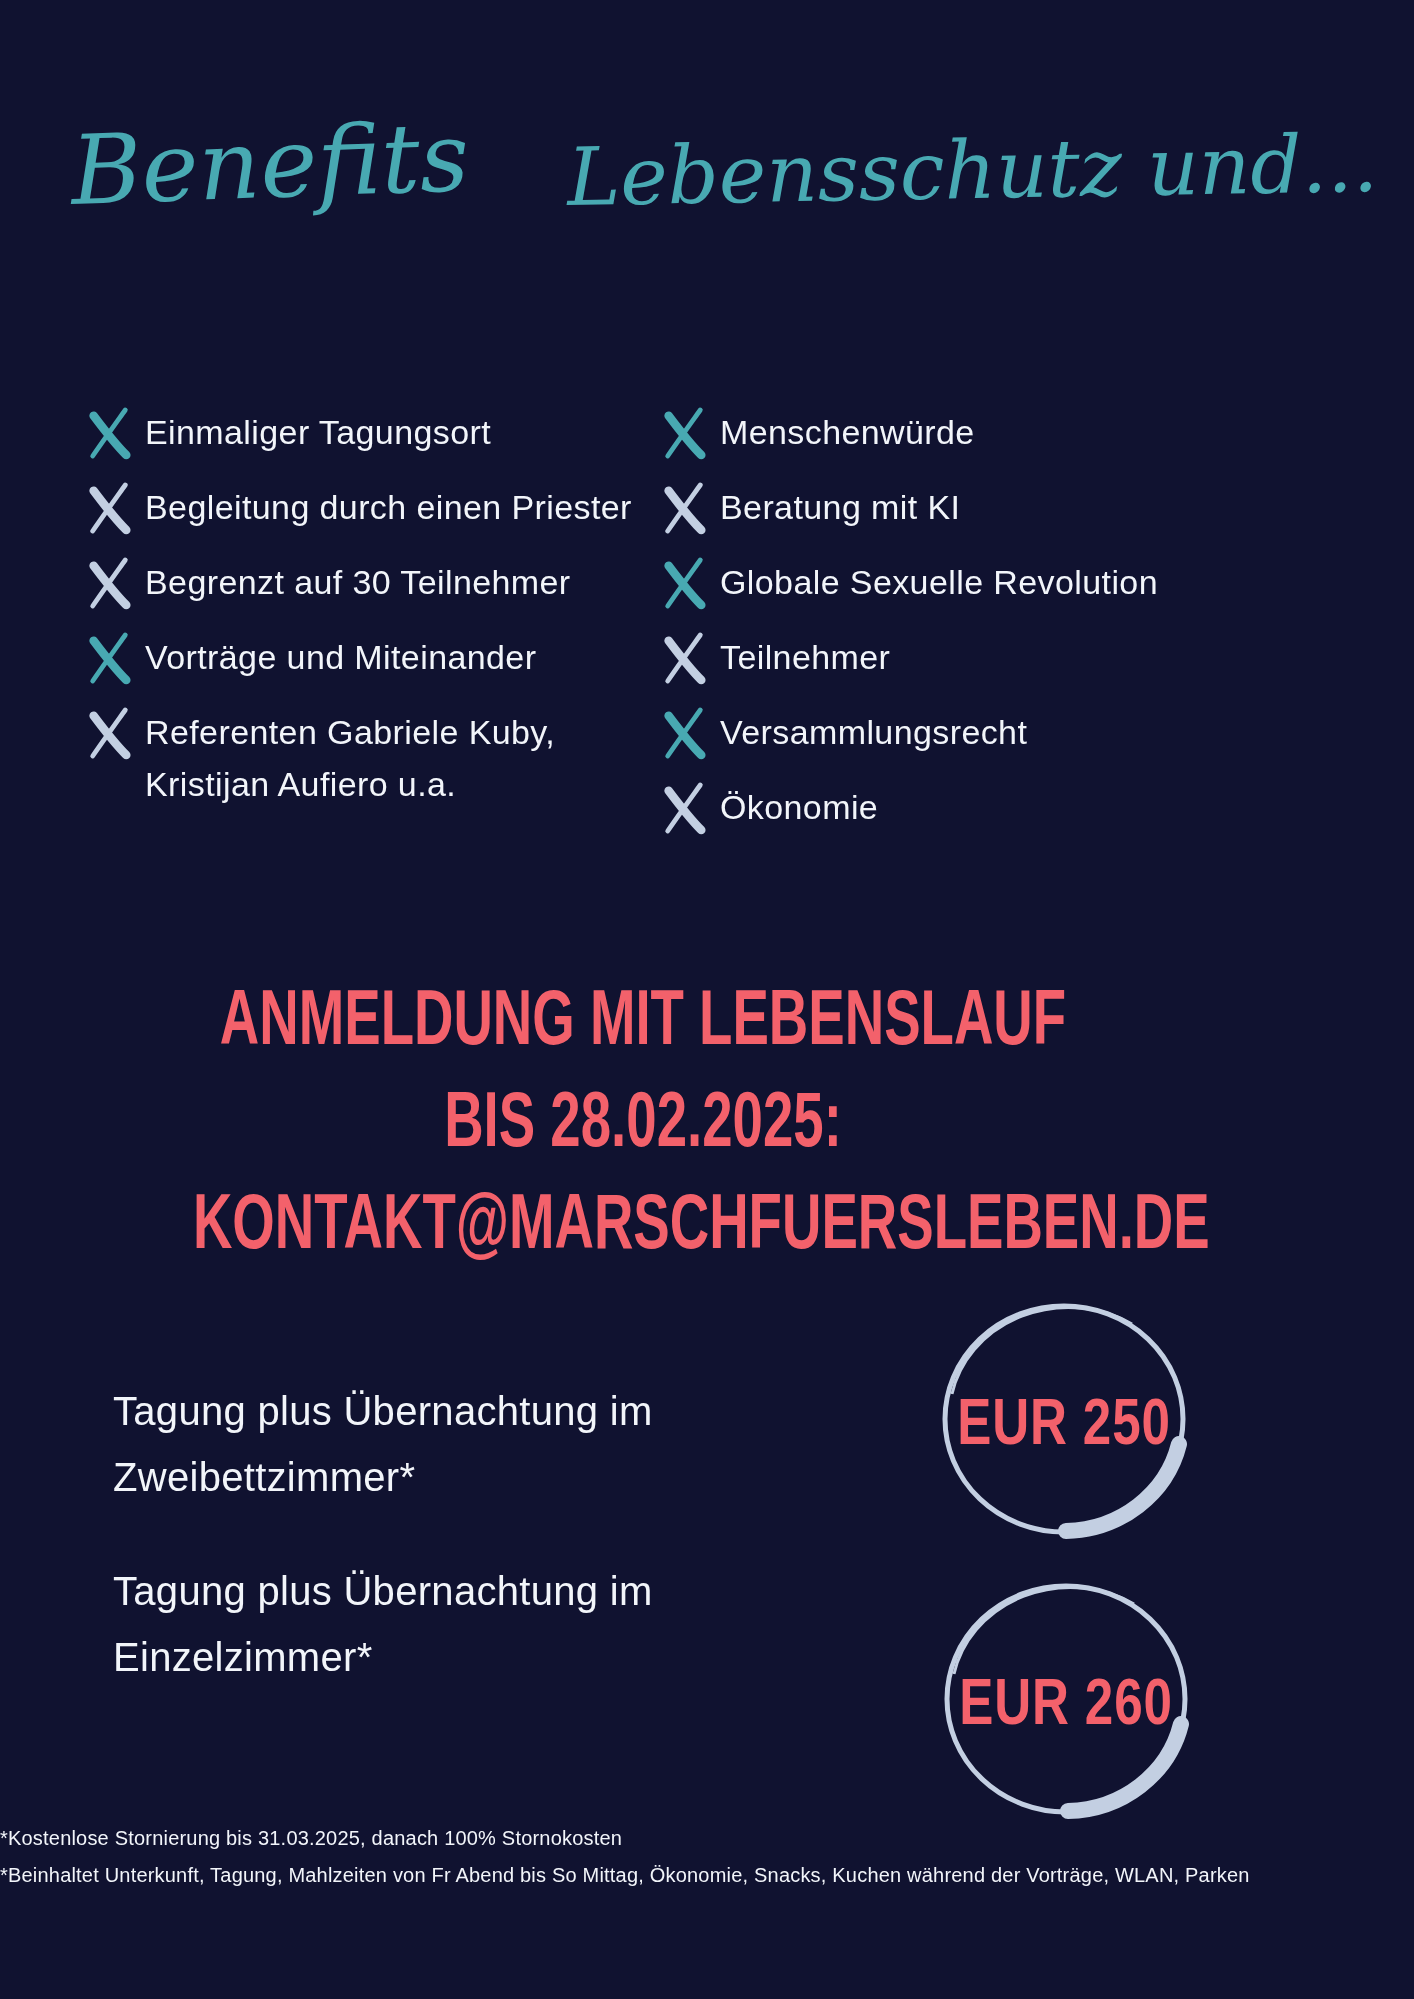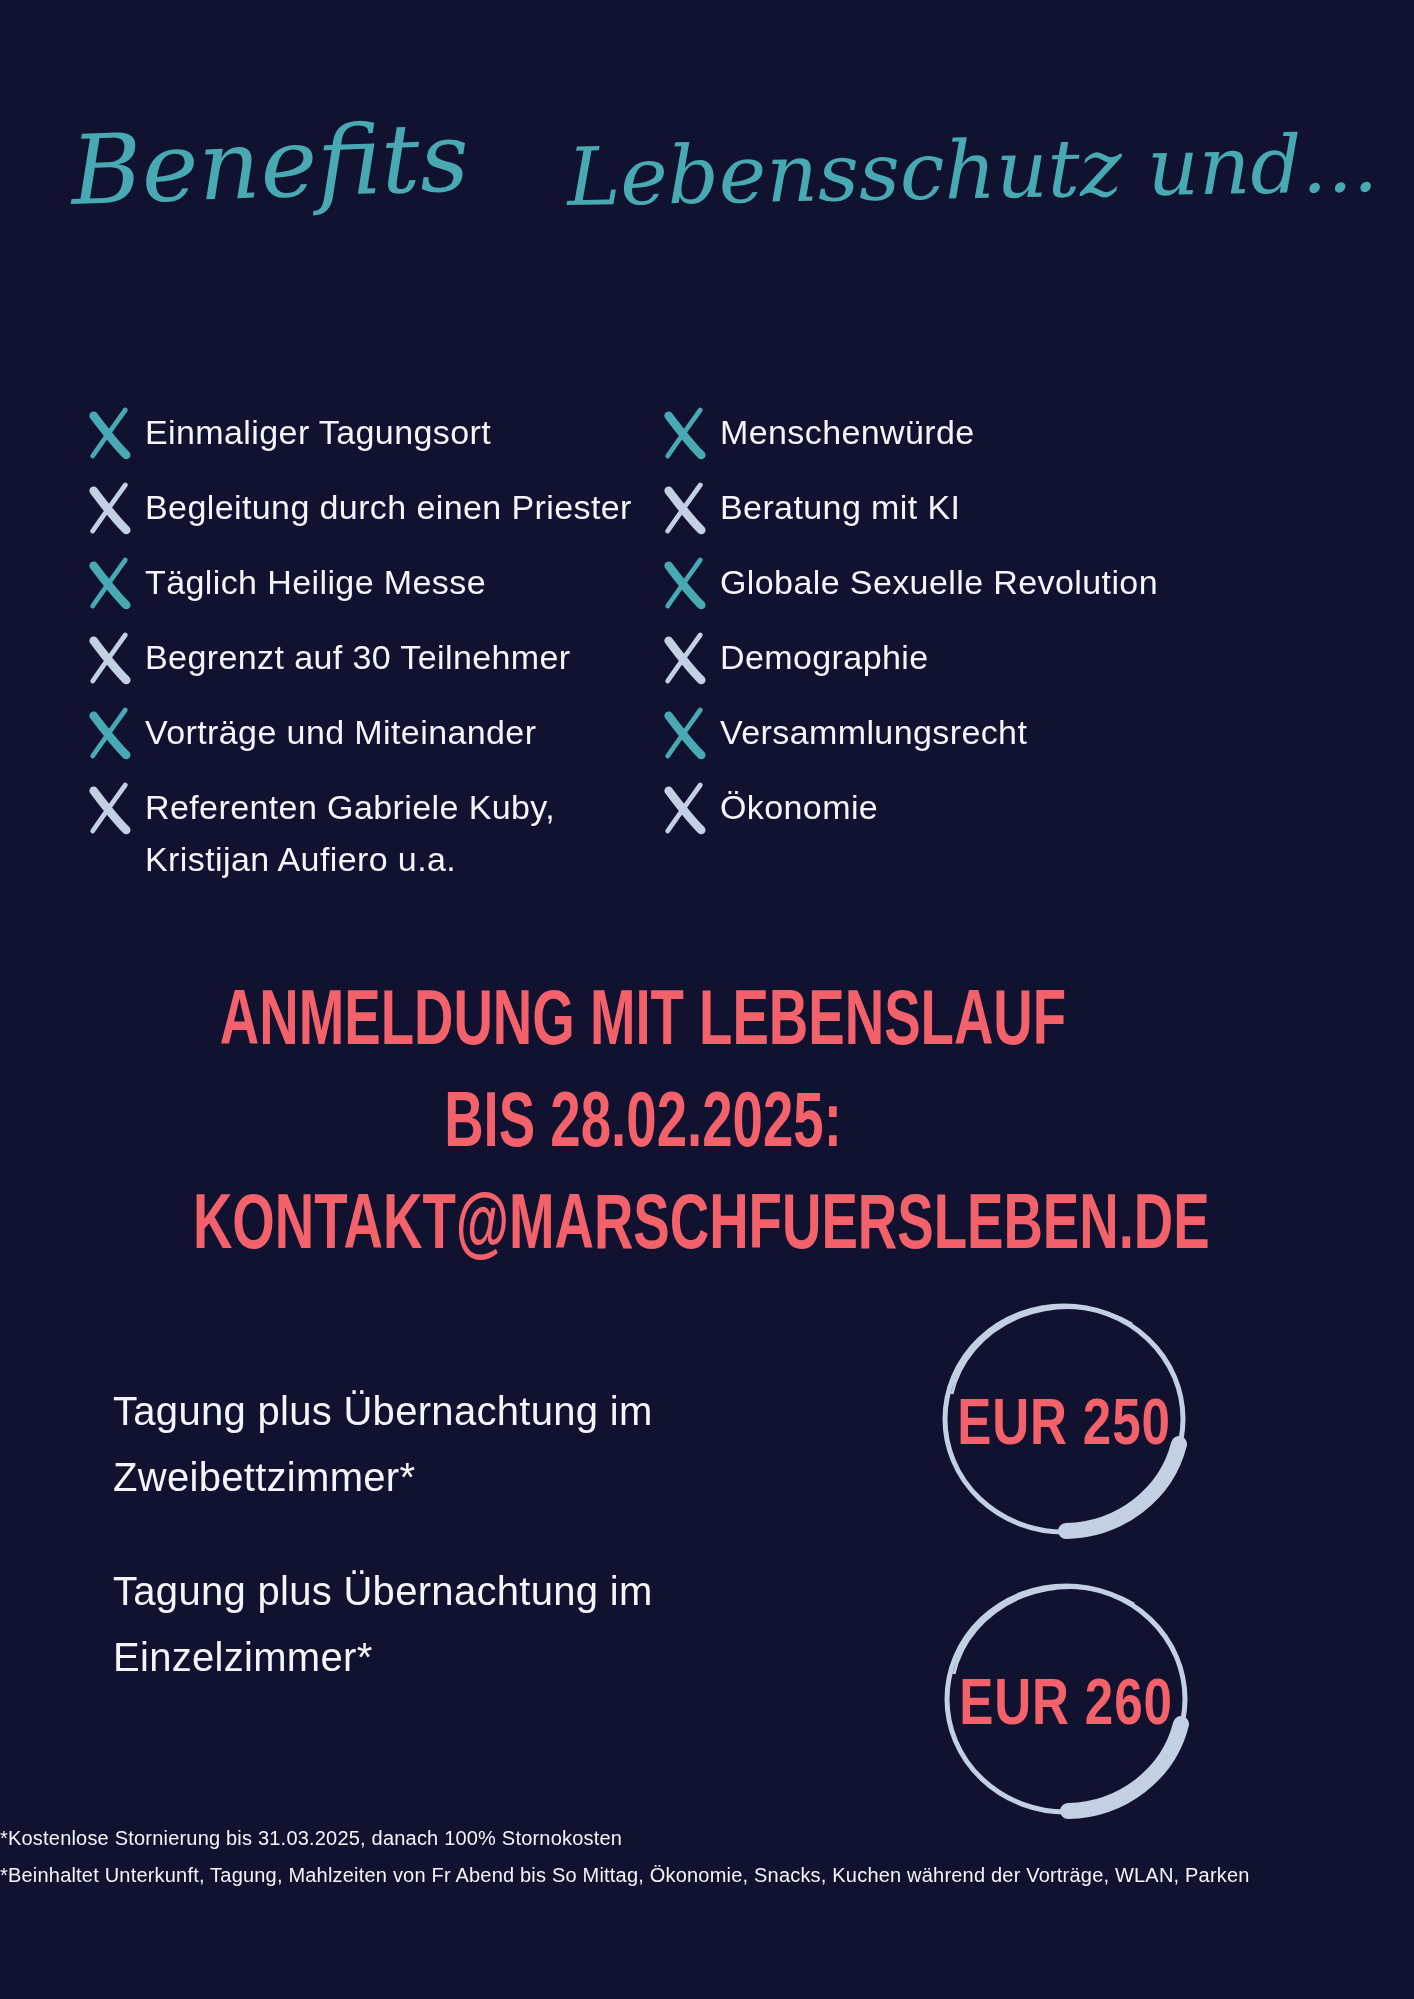--- a/index.html
+++ b/index.html
@@ -96,29 +96,20 @@
     <li class="xitem">
       <span class="xmark x-light">
         <svg viewBox="0 0 48 54" aria-hidden="true">
             <path class="thin" d="M41 3C31 17 18 35 7 51"></path>
             <path class="thick" d="M8 9C17 21 30 38 42 50"></path>
           </svg>
       </span>
       <span class="xlabel">Begleitung durch einen Priester</span>
     </li>
     <li class="xitem">
-      <span class="xmark x-teal">
-        <svg viewBox="0 0 48 54" aria-hidden="true">
-            <path class="thin" d="M41 3C31 17 18 35 7 51"></path>
-            <path class="thick" d="M8 9C17 21 30 38 42 50"></path>
-          </svg>
-      </span>
-      <span class="xlabel">Täglich Heilige Messe</span>
-    </li>
-    <li class="xitem">
       <span class="xmark x-light">
         <svg viewBox="0 0 48 54" aria-hidden="true">
             <path class="thin" d="M41 3C31 17 18 35 7 51"></path>
             <path class="thick" d="M8 9C17 21 30 38 42 50"></path>
           </svg>
       </span>
       <span class="xlabel">Begrenzt auf 30 Teilnehmer</span>
     </li>
     <li class="xitem">
       <span class="xmark x-teal">
@@ -169,21 +160,21 @@
       </span>
       <span class="xlabel">Globale Sexuelle Revolution</span>
     </li>
     <li class="xitem">
       <span class="xmark x-light">
         <svg viewBox="0 0 48 54" aria-hidden="true">
             <path class="thin" d="M41 3C31 17 18 35 7 51"></path>
             <path class="thick" d="M8 9C17 21 30 38 42 50"></path>
           </svg>
       </span>
-      <span class="xlabel">Demographie</span>
+      <span class="xlabel">Teilnehmer</span>
     </li>
     <li class="xitem">
       <span class="xmark x-teal">
         <svg viewBox="0 0 48 54" aria-hidden="true">
             <path class="thin" d="M41 3C31 17 18 35 7 51"></path>
             <path class="thick" d="M8 9C17 21 30 38 42 50"></path>
           </svg>
       </span>
       <span class="xlabel">Versammlungsrecht</span>
     </li>

